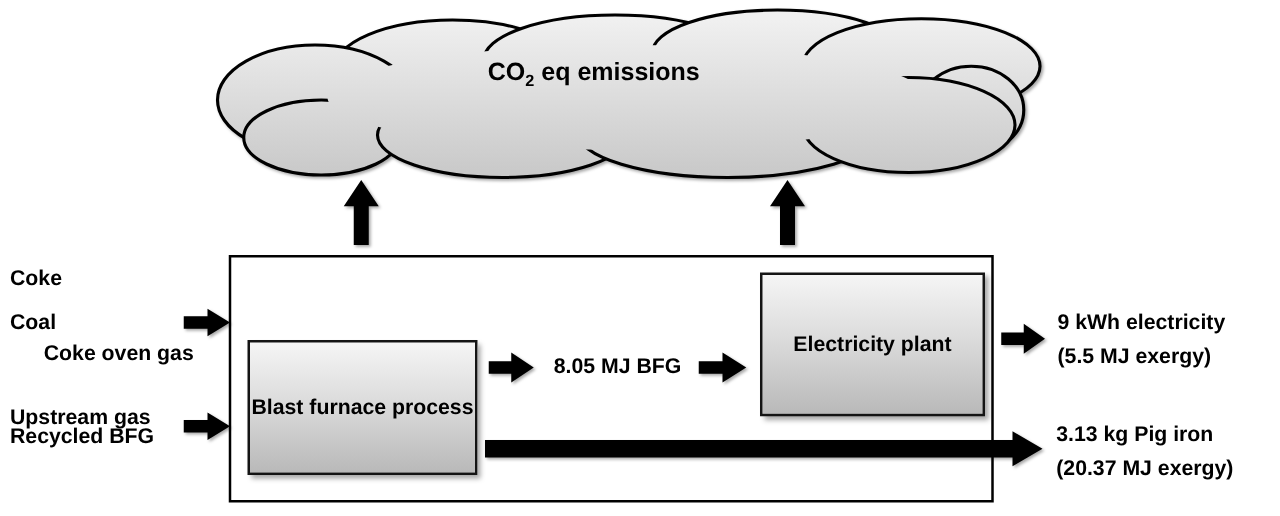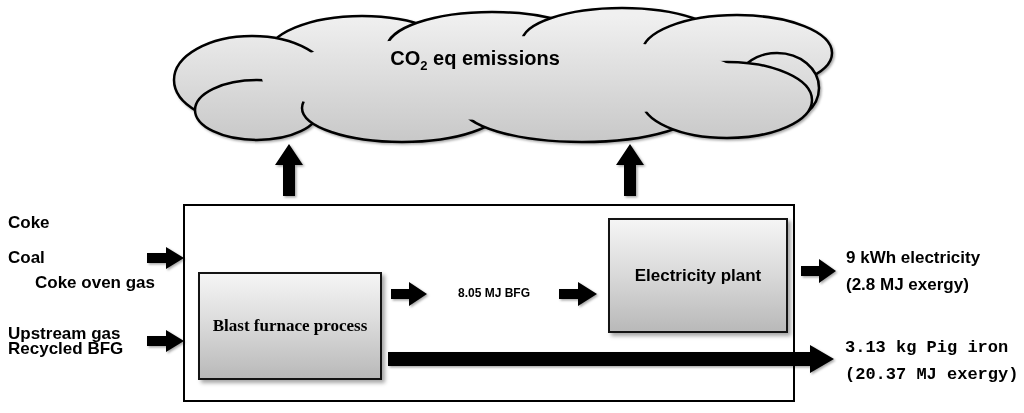--- a/index.html
+++ b/index.html
@@ -15,37 +15,37 @@
     left:183px;top:204px;width:612px;height:198px;
     border:2px solid #000;background:#fff;box-sizing:border-box;
   }
   .proc-box{
     border:2px solid #141414;box-sizing:border-box;
     background:linear-gradient(180deg,#f5f5f5 0%,#dcdcdc 45%,#b9b9b9 100%);
     box-shadow:3px 3px 4px rgba(0,0,0,0.35);
     display:flex;align-items:center;justify-content:center;text-align:center;
     font-size:17px;line-height:22px;
   }
-  .bf-box{left:198px;top:272px;width:184px;height:108px;font-family:Liberation Serif, serif;}
+  .bf-box{left:198px;top:272px;width:184px;height:108px;}
   .ep-box{left:608px;top:218px;width:180px;height:115px;}
 
   
   .shape-layer{left:0;top:0;width:1024px;height:413px;pointer-events:none;}
 
   
   .input-label{left:8px;font-size:17px;transform:translateY(-50%);white-space:nowrap;}
   .in0{top:223px;} .in1{top:258px;} .in2{top:283px;margin-left:27px;} .in3{top:334px;} .in4{top:349px;}
 
   .bfg-label{
     left:430px;top:293px;width:128px;text-align:center;
-    font-size:12px;transform:translateY(-50%);white-space:nowrap;
+    font-size:17px;transform:translateY(-50%);white-space:nowrap;
   }
   .out-label{font-size:17px;line-height:27px;white-space:nowrap;}
   .out-elec{left:846px;top:244px;}
-  .out-pig{left:845px;top:334px;font-family:Liberation Mono, monospace;}
+  .out-pig{left:845px;top:334px;}
 
   .cloud-text{
     left:260px;top:44px;width:430px;text-align:center;
     font-size:20px;line-height:28px;
   }
   .cloud-text sub{font-size:13px;line-height:0;}
 </style>
 </head>
 <body>
 
@@ -105,20 +105,20 @@
   <div class="abs input-label in0">Coke</div>
   <div class="abs input-label in1">Coal</div>
   <div class="abs input-label in2">Coke oven gas</div>
   <div class="abs input-label in3">Upstream gas</div>
   <div class="abs input-label in4">Recycled BFG</div>
 
   <div class="abs bfg-label">8.05 MJ BFG</div>
 
   <div class="abs out-label out-elec">
     <div>9 kWh electricity</div>
-    <div>(2.8 MJ exergy)</div>
+    <div>(5.5 MJ exergy)</div>
   </div>
   <div class="abs out-label out-pig">
     <div>3.13 kg Pig iron</div>
     <div>(20.37 MJ exergy)</div>
   </div>
 
 </div>
 
 </body></html>

